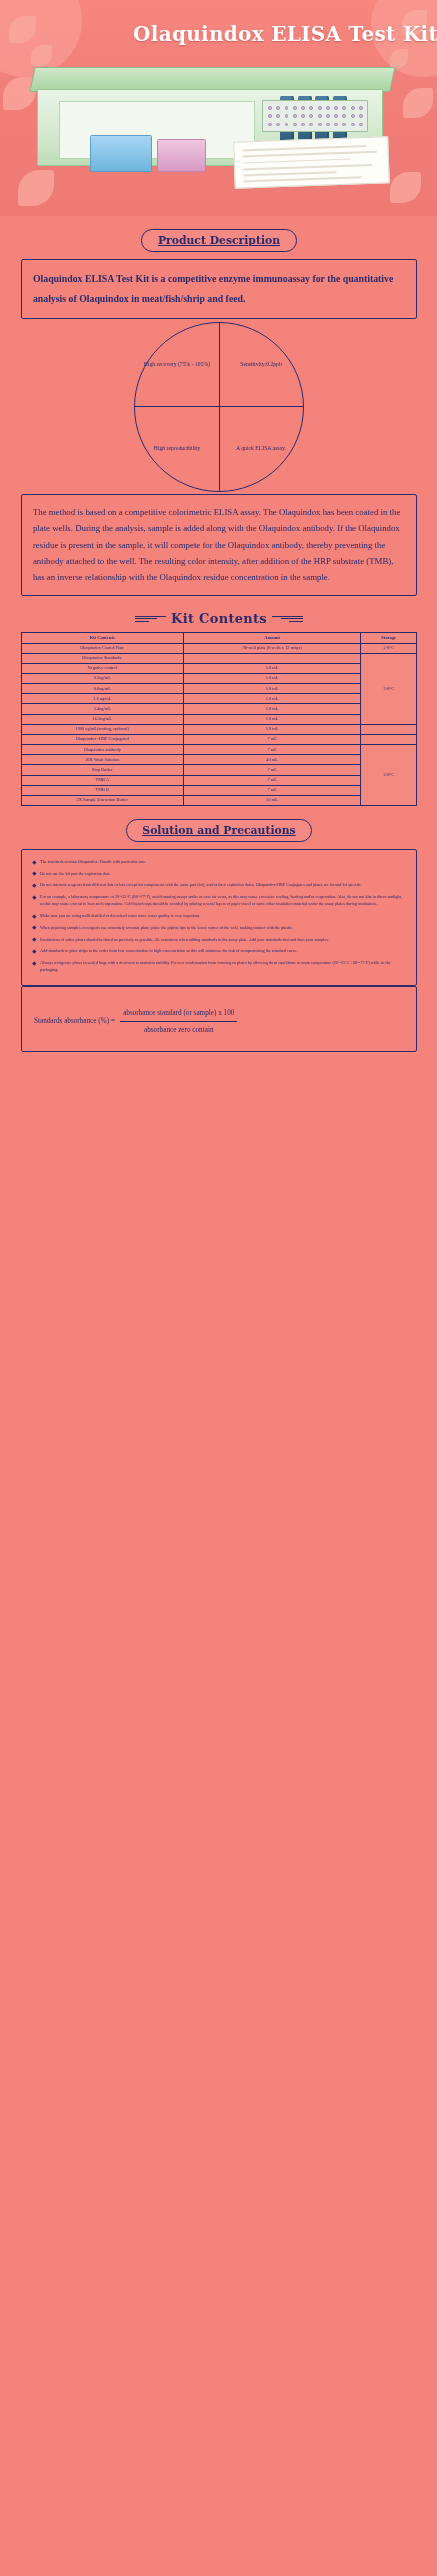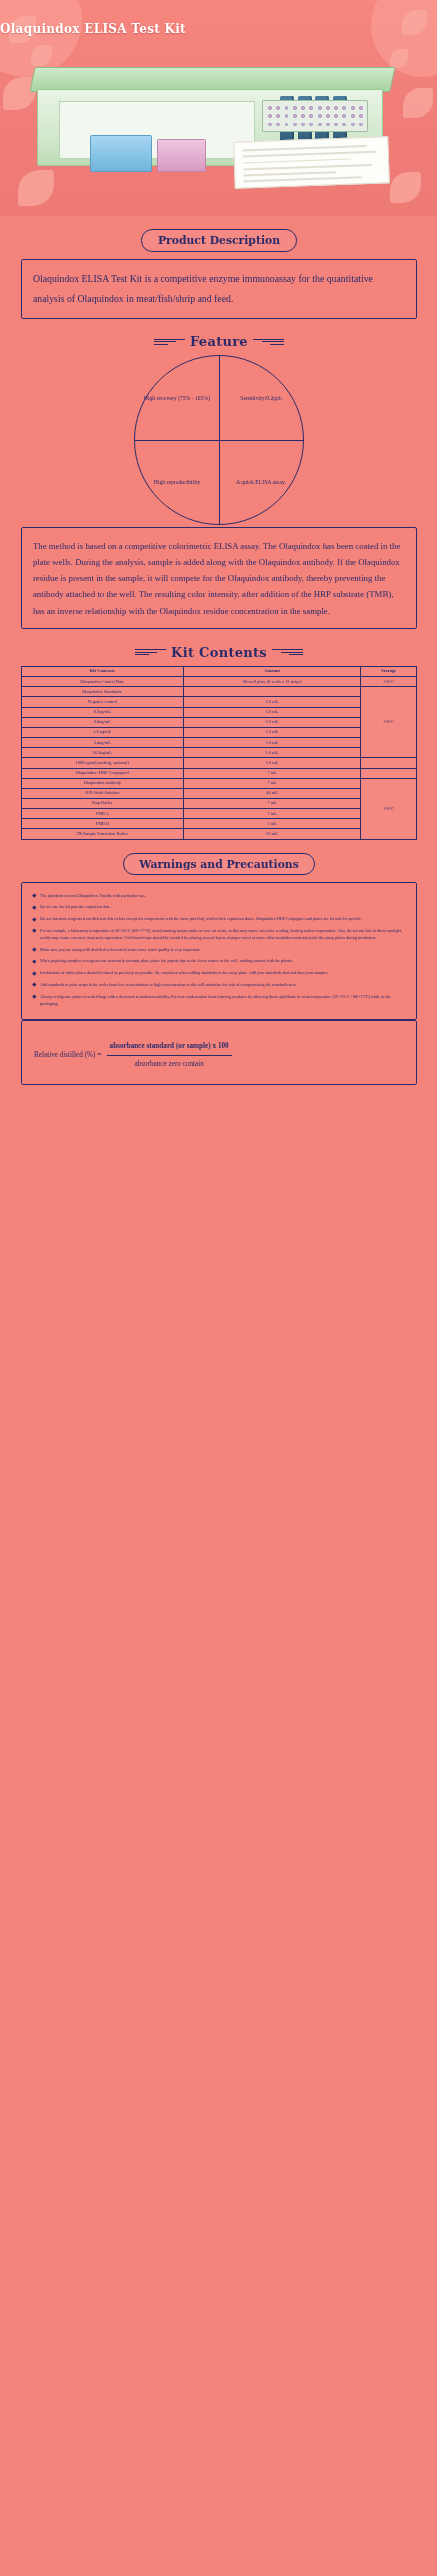--- a/index.html
+++ b/index.html
@@ -28,24 +28,24 @@
   .petal {
     position: absolute;
     background: #f9a9a0;
     border-radius: 60% 10% 60% 10%;
     opacity: .75;
   }
   .hero-title {
     position: absolute;
     top: 21.6px;
     left: 0; right: 0;
-    text-align: left;
+    text-align: right;
     font-family: "DejaVu Serif", serif;
     font-weight: bold;
-    font-size: 12px;
+    font-size: 20px;
     letter-spacing: 0.3px;
     color: #ffffff;
     text-shadow: 0 1px 1.5px rgba(120,30,30,.35);
   }
   
   .box-photo {
     position: absolute;
     left: 28px;
     top: 62px;
     width: 382px;
@@ -129,20 +129,21 @@
     border-radius: 1.5px;
   }
 
   
   .section { padding: 0 20.6px; }
   .heading-wrap {
     display: flex;
     align-items: center;
     justify-content: center;
     margin: 13.4px 0 7.2px;
+    text-decoration: underline;
   }
   .heading-pill {
     border: 1px solid #2b2b6b;
     border-radius: 11.3px;
     padding: 3.6px 15.5px;
     font-family: "DejaVu Serif", serif;
     font-weight: bold;
     font-size: 10.8px;
     color: #2b2b6b;
     background: rgba(255,255,255,.06);
@@ -176,21 +177,21 @@
 
   
   .panel {
     border: 1px solid #2b2b6b;
     border-radius: 2.1px;
     padding: 9.3px 11.3px;
     font-size: 8.8px;
     line-height: 1.85;
     color: #2b2b6b;
   }
-  .panel.big { font-size: 9.8px; line-height: 2.0; }
+  .panel.big { font-size: 9.8px; line-height: 2.0; font-weight: bold; }
 
   
   .feature-wrap {
     display: flex; justify-content: center;
     margin: 3.1px 0 2.1px;
   }
   .circle {
     position: relative;
     width: 170px; height: 170px;
     border: 1px solid #2b2b6b;
@@ -271,21 +272,21 @@
     color: #2b2b6b;
   }
   .formula {
     display: flex;
     align-items: center;
     gap: 5.2px;
     margin-top: 8.2px;
     font-size: 7.2px;
   }
   .frac { display: inline-flex; flex-direction: column; align-items: center; }
-  .frac .num { border-bottom: 0.5px solid #2b2b6b; padding: 0 3.1px 1px; font-weight: bold; }
+  .frac .num { border-bottom: 0.5px solid #2b2b6b; padding: 0 3.1px 1px; }
   .frac .den { padding: 1px 3.1px 0; }
   .pad-bottom { height: 31px; }
 </style>
 </head>
 <body>
 
 <div class="page">
 
   <div class="hero">
     <div class="hero-deco" style="left:-31px;top:-36px;width:113px;height:113px;background:#f9a49b;"></div>
@@ -366,33 +367,20 @@
   </div>
 
   <div class="section">
     <div class="heading-wrap">
       <div class="heading-pill">Product Description</div>
     </div>
     <div class="panel big">Olaquindox ELISA Test Kit is a competitive enzyme immunoassay for the quantitative analysis of Olaquindox in meat/fish/shrip and feed.</div>
   </div>
 
   <div class="section">
-    <div class="heading-rule">
-      <div class="bars">
-          <span></span>
-          <span></span>
-          <span></span>
-        </div>
-      <h2>Feature</h2>
-      <div class="bars r">
-          <span></span>
-          <span></span>
-          <span></span>
-        </div>
-    </div>
     <div class="feature-wrap">
       <div class="circle">
         <div class="vline"></div>
         <div class="hline"></div>
         <div class="quad q1">High recovery (75% - 105%)</div>
         <div class="quad q2">Sensitivity:0.2ppb</div>
         <div class="quad q3">High reproducibility</div>
         <div class="quad q4">A quick ELISA assay.</div>
       </div>
     </div>
@@ -493,41 +481,41 @@
         <tr>
           <td class="left">2X Sample Extraction Buffer</td>
           <td>50 mL</td>
         </tr>
       </tbody>
     </table>
   </div>
 
   <div class="section">
     <div class="heading-wrap">
-      <div class="heading-pill">Warnings and Precautions</div>
+      <div class="heading-pill">Solution and Precautions</div>
     </div>
     <div class="warn-box">
       <ul>
         <li>The standards contain Olaquindox. Handle with particular care.</li>
         <li>Do not use the kit past the expiration date.</li>
         <li>Do not intermix reagents from different kits or lots except for components with the same part (lot), and/or their expiration dates. Olaquindox-HRP Conjugates and plates are lot and lot specific.</li>
         <li>For an example, a laboratory temperature of 20°-25°C (68°-77°F), avoid running assays under or over air vents, as this may cause excessive cooling, heating and/or evaporation. Also, do not run kits in direct sunlight, as this may cause excessive heat and evaporation. Cold bench tops should be avoided by placing several layers of paper towel or some other insulation material under the assay plates during incubation.</li>
         <li>Make sure you are using milli distilled or deionized water since water quality is very important.</li>
         <li>When pipetting samples or reagents use accurately accurate plate; place the pipette tips in the lower corner of the well, making contact with the plastic.</li>
         <li>Incubations of white plates should be timed as precisely as possible. Be consistent when adding standards to the assay plate. Add your standards first and then your samples.</li>
         <li>Add standards to plate strips in the order from low concentration to high concentration so this will minimize the risk of compromising the standard curve.</li>
         <li>Always refrigerate plates in sealed bags with a desiccant to maintain stability. Prevent condensation from forming on plates by allowing them equilibrate to room temperature (20°-25°C / 68°-77°F) while in the packaging.</li>
       </ul>
     </div>
   </div>
 
   <div class="section">
     <div class="result-panel">
       <div class="formula">
-        <span>Relative distilled (%) =</span>
+        <span>Standards absorbance (%) =</span>
         <span class="frac">
           <span class="num">absorbance standard (or sample) x 100</span>
           <span class="den">absorbance zero contain</span>
         </span>
       </div>
     </div>
   </div>
 
   <div class="pad-bottom"></div>
 </div>

